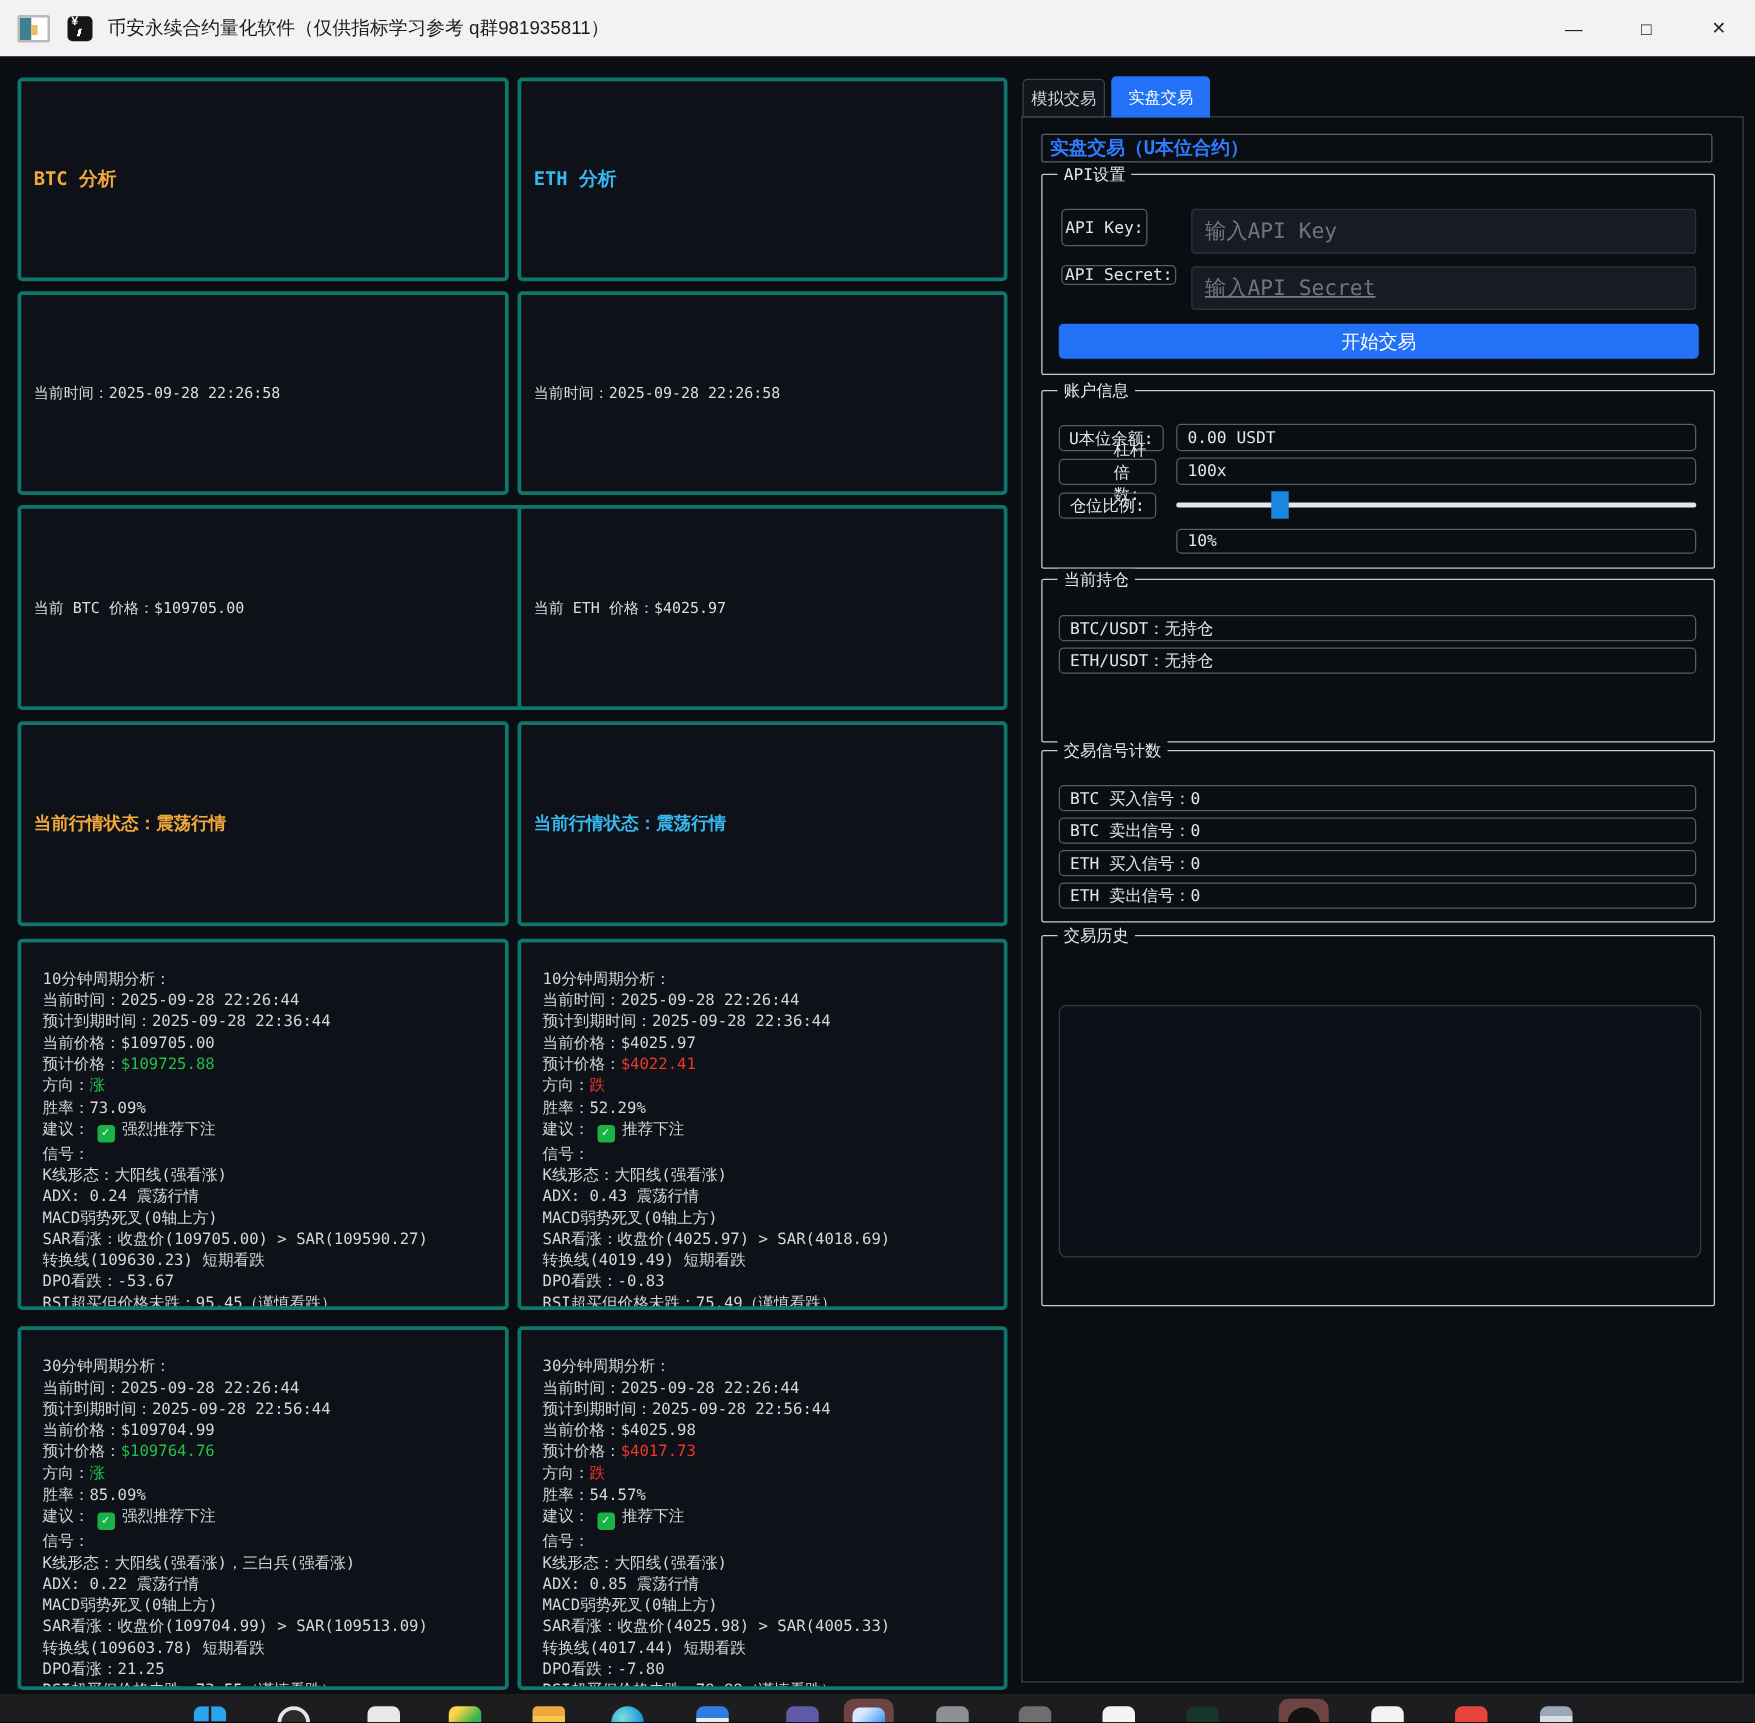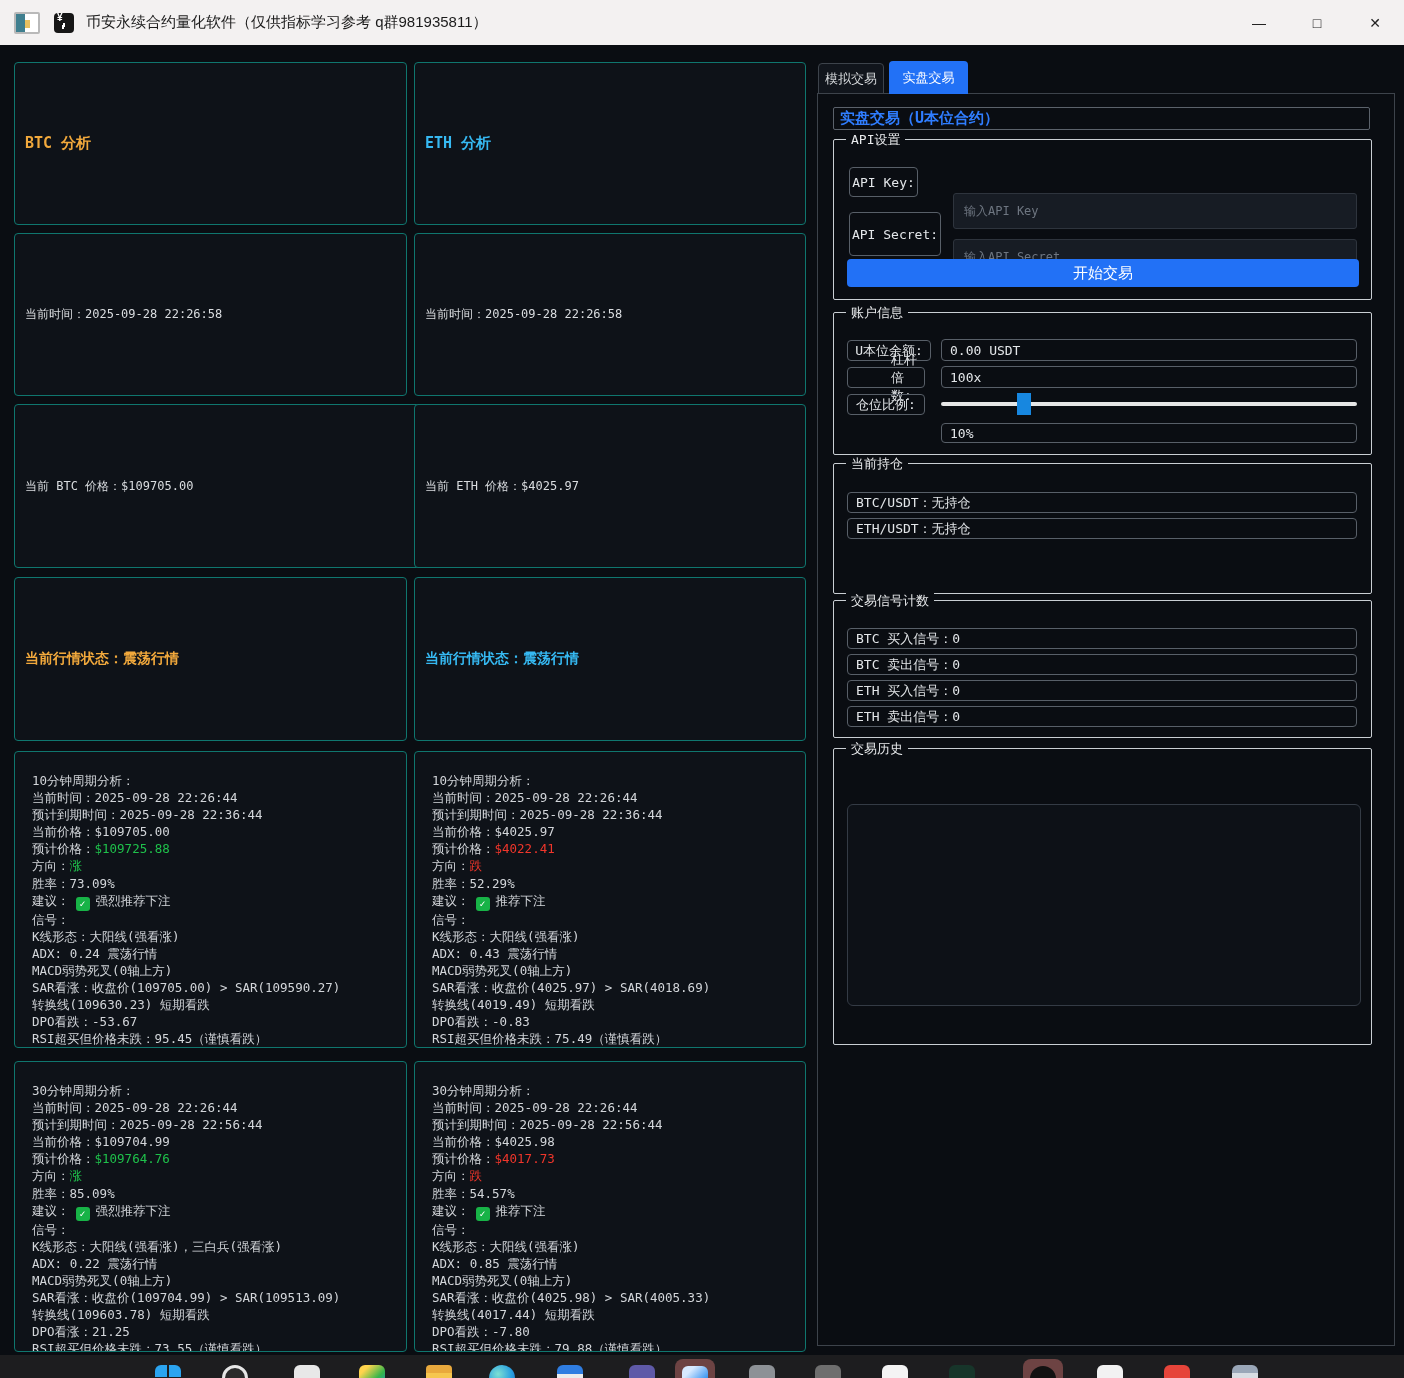--- a/index.html
+++ b/index.html
@@ -15,21 +15,21 @@
   .tb-charticon{width:20px;height:20px;margin-left:14px;background:#161616;border-radius:4px;position:relative;}
   .tb-charticon:before{content:"¥";position:absolute;left:3px;top:-1px;color:#fff;font-size:10px;font-weight:bold;}
   .tb-charticon:after{content:"";position:absolute;left:3px;bottom:4px;width:13px;height:6px;
       background:linear-gradient(105deg,transparent 42%,#fff 42% 58%,transparent 58%);}
   .tb-title{margin-left:12px;font-size:15px;color:#1b1b1b;}
   .tb-controls{margin-left:auto;display:flex;height:100%;}
   .tb-btn{width:58px;height:100%;display:flex;align-items:center;justify-content:center;
           color:#222;font-size:14px;cursor:default;}
   
   .main{position:absolute;left:0;top:45px;width:1404px;height:1310px;overflow:hidden;}
-  .panel{position:absolute;background:#0e1218;border:1px solid #0f766e;border-radius:4px;box-sizing:border-box;}
+  .panel{position:absolute;background:#0e1218;border:3px solid #0f766e;border-radius:4px;box-sizing:border-box;}
   .cell{display:flex;align-items:center;padding-left:10px;font-size:12px;color:#dadde0;}
   .hdr{font-weight:bold;font-size:15px;}
   .status{font-weight:bold;font-size:14px;}
   .ap{padding:20px 10px 0 17px;font-size:12.5px;line-height:17.1px;color:#d3d6da;overflow:hidden;}
   .ap .ln{white-space:nowrap;}
   .check{display:inline-block;width:14px;height:14px;background:#18b347;border-radius:3px;
          color:#fff;font-size:10px;line-height:14px;text-align:center;margin:0 6px;vertical-align:-2px;}
   .clip-hint{height:7px;overflow:hidden;margin-left:34px;color:#c9ccd0;}
   
   .tab{position:absolute;box-sizing:border-box;border-radius:4px 4px 0 0;font-size:13px;
@@ -40,21 +40,21 @@
   .ptitle{position:absolute;left:833px;top:62px;width:537px;height:23px;border:1px solid #5b626b;border-radius:2px;
           box-sizing:border-box;display:flex;align-items:center;padding-left:6px;
           color:#2f7dff;font-weight:bold;font-size:15px;}
   .grp{position:absolute;border:1px solid #c9ced3;border-radius:2px;box-sizing:border-box;}
   .grp-label{position:absolute;top:-9px;left:12px;background:#0a0d12;padding:0 5px;font-size:13px;color:#e8eaec;}
   .lblbox{position:absolute;border:1px solid #585f68;border-radius:4px;box-sizing:border-box;
           display:flex;align-items:center;justify-content:center;font-size:13px;color:#e3e6e9;}
   .valbox{position:absolute;border:1px solid #585f68;border-radius:4px;box-sizing:border-box;
           display:flex;align-items:center;padding-left:8px;font-size:13px;color:#e3e6e9;}
   .tinput{position:absolute;background:#171c24;border:1px solid #2e343d;border-radius:3px;box-sizing:border-box;
-          color:#a3a3a3;font-size:12px;padding:0 10px;font-family:inherit;outline:none;margin-top:26px;}
+          color:#a3a3a3;font-size:17px;padding:0 10px;font-family:inherit;outline:none;}
   .tinput::placeholder{color:#6e7681;}
   .bluebtn{position:absolute;background:#2271f6;border:none;border-radius:4px;color:#fff;
            font-size:15px;font-family:inherit;display:flex;align-items:center;justify-content:center;cursor:default;}
   .slider{position:absolute;height:22px;}
   .slider .track{position:absolute;left:0;right:0;top:9px;height:4px;background:#e6e6e6;border-radius:2px;}
   .slider .handle{position:absolute;top:0;width:14px;height:22px;background:#1787e0;}
   .hist-inner{position:absolute;border:1px solid #343b45;border-radius:6px;background:#0d1117;}
   
   .taskbar{position:absolute;left:0;bottom:0;width:100%;height:23px;background:#1d1d1f;overflow:hidden;}
   .tbi{position:absolute;top:10px;width:26px;height:26px;border-radius:6px;}
@@ -205,21 +205,21 @@
     <div class="tab tab-sim">模拟交易</div>
     <div class="tab tab-live">实盘交易</div>
     <div class="frame"></div>
 
     <div class="ptitle">实盘交易（U本位合约）</div>
 
     <div class="grp" style="left:833px;top:94px;width:539px;height:161px;">
       <span class="grp-label">API设置</span>
       <div class="lblbox" style="left:15px;top:27px;width:69px;height:30px;">API Key:</div>
       <input class="tinput" style="left: 119px; top: 27px; width: 404px; height: 36px;" type="text" placeholder="输入API Key">
-      <div class="lblbox" style="left:15px;top:72px;width:92px;height:44px;">API Secret:</div>
+      <div class="lblbox" style="left:15px;top:72px;width:92px;height:16px;">API Secret:</div>
       <input class="tinput" style="left: 119px; top: 73px; width: 404px; height: 35px; text-decoration: underline;" type="text" placeholder="输入API Secret">
       <button class="bluebtn" style="left:13px;top:119px;width:512px;height:28px;">开始交易</button>
     </div>
 
     <div class="grp" style="left:833px;top:267px;width:539px;height:143px;">
       <span class="grp-label">账户信息</span>
       <div class="lblbox" style="left:13px;top:27px;width:84px;height:21px;">U本位余额:</div>
       <div class="valbox" style="left:107px;top:26px;width:416px;height:22px;">0.00 USDT</div>
       <div class="lblbox" style="left:13px;top:54px;width:78px;height:21px;padding-left:43px;">杠杆倍数:</div>
       <div class="valbox" style="left:107px;top:53px;width:416px;height:22px;">100x</div>

